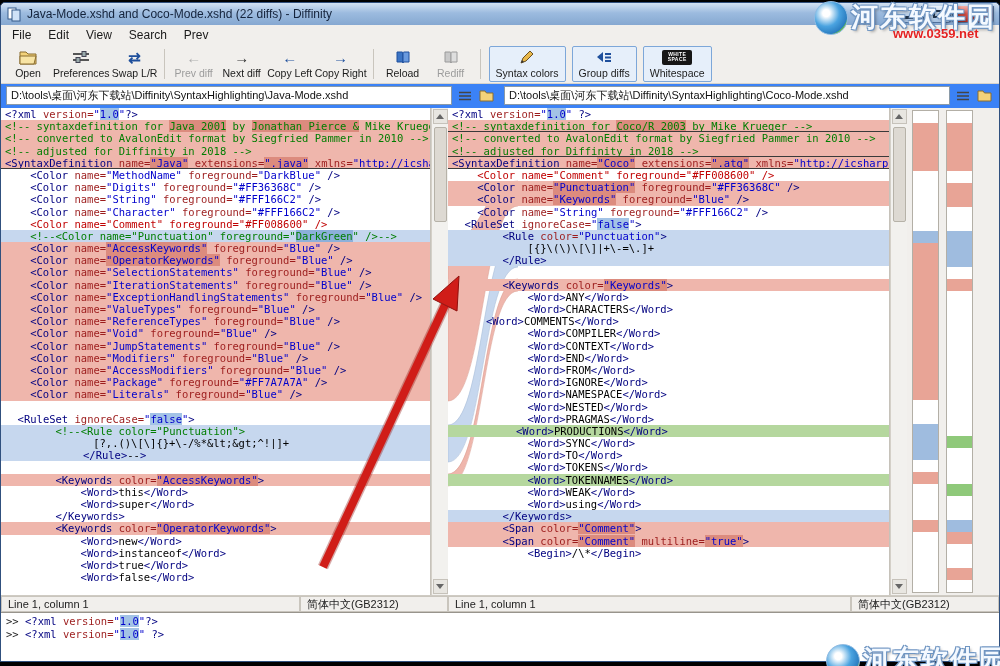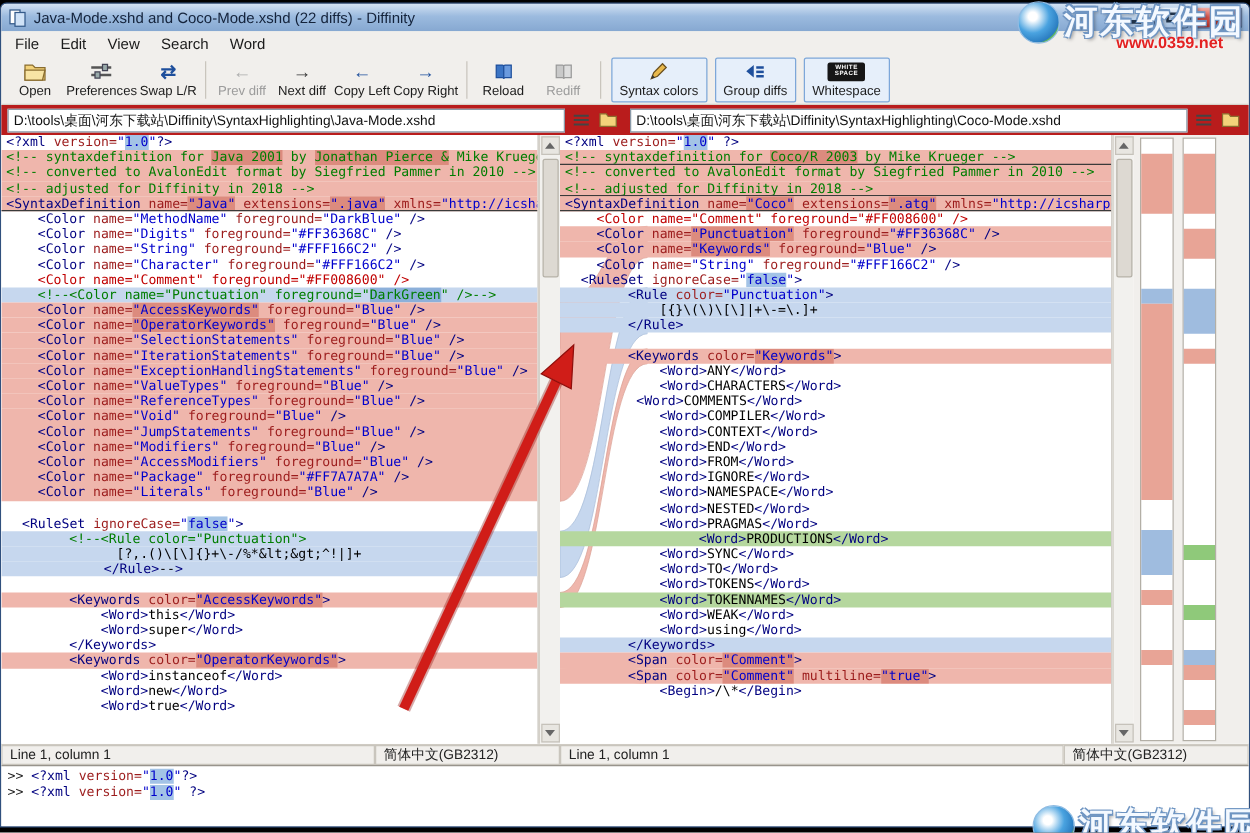--- a/index.html
+++ b/index.html
@@ -28,21 +28,21 @@
 .toolbar{height:40px;display:flex;align-items:center;background:#f1efec;border-bottom:1px solid #d7d3cb;padding:0 4px;gap:2px;flex:none}
 .tbtn{display:flex;flex-direction:column;align-items:center;justify-content:center;min-width:46px;height:37px;font-size:10.5px;color:#1c1c1c;gap:1px}
 .tbtn.disabled{color:#9c9c9c}
 .ticon{height:17px;display:flex;align-items:center;justify-content:center;font-size:15px;line-height:17px;font-weight:bold}
 .c-blue{color:#1e4f9c}.c-dark{color:#333}.c-gray{color:#aeaeae}
 .tsep{width:1px;height:30px;background:#c9c5bd;margin:0 4px}
 .ttoggle{display:flex;flex-direction:column;align-items:center;justify-content:center;min-width:62px;height:36px;font-size:10.5px;color:#1c1c1c;gap:1px;border:1px solid #7da7d9;background:#e6effa;border-radius:2px;padding:1px 6px;margin:0 2px}
 .ws-icon{width:30px;font-size:5px;line-height:5.5px;background:#161616;color:#fff;text-align:center;padding:2px 1px;border-radius:2px;letter-spacing:.4px}
 
 
-.pathbar{height:24px;display:flex;align-items:center;background:#b91c1c;padding:2px 5px;gap:8px;flex:none}
+.pathbar{height:24px;display:flex;align-items:flex-start;background:#3b82f6;padding:2px 5px;gap:8px;flex:none}
 .pathgroup{display:flex;align-items:center;gap:3px;flex:1}
 .pathinput{flex:1;height:19px;border:1px solid #8a9aa8;font-size:11px;padding:0 4px;background:#fff;color:#111;font-family:"Liberation Sans",sans-serif}
 .pathicon{width:19px;height:18px;display:flex;align-items:center;justify-content:center;border:1px solid transparent}
 
 
 .main{height:487px;display:flex;background:#fff;position:relative;flex:none}
 .pane{height:100%;display:flex;position:relative}
 .pane-left{width:447px}
 .pane-right{width:459px}
 .code{position:relative;flex:1;overflow:hidden;background:#fff;border-right:1px solid #c6c2ba}
@@ -116,21 +116,21 @@
           <div class="glyph-close"></div>
         </div>
     </div>
   </div>
 
   <div class="menubar">
     <span class="menu-item">File</span>
     <span class="menu-item">Edit</span>
     <span class="menu-item">View</span>
     <span class="menu-item">Search</span>
-    <span class="menu-item">Word</span>
+    <span class="menu-item">Prev</span>
   </div>
 
   <div class="toolbar">
     <div class="tbtn">
       <span class="ticon">
           <svg width="18" height="15" viewBox="0 0 18 15">
             <path d="M1 2h6l2 2h8v10H1z" fill="#f3d27a" stroke="#8a6d2f"></path>
             <path d="M1 6h16l-2 8H1z" fill="#f8e4a4" stroke="#8a6d2f"></path>
           </svg>
         </span>
@@ -284,23 +284,24 @@
           <div class="ln " style="padding-left:16.6px"><span class="st">&lt;RuleSet</span> <span class="sa">ignoreCase=</span><span class="sv">"<i class="hb">false</i>"</span><span class="st">&gt;</span></div>
           <div class="ln sel" style="padding-left:54.4px"><span class="sc">&lt;!--&lt;Rule color="Punctuation"&gt;</span></div>
           <div class="ln sel" style="padding-left:92.2px">[?,.()\[\]{}+\-/%*&amp;lt;&amp;gt;^!|]+</div>
           <div class="ln sel" style="padding-left:82px"><span class="st">&lt;/Rule</span><span class="st">&gt;</span>--<span class="st">&gt;</span></div>
           <div class="ln " style="padding-left:4px">&nbsp;</div>
           <div class="ln del" style="padding-left:54.4px"><span class="st">&lt;Keywords</span> <span class="sa">color=</span><span class="sv"><i class="hd">"AccessKeywords"</i></span><span class="st">&gt;</span></div>
           <div class="ln " style="padding-left:79.6px"><span class="st">&lt;Word</span><span class="st">&gt;</span>this<span class="st">&lt;/Word</span><span class="st">&gt;</span></div>
           <div class="ln " style="padding-left:79.6px"><span class="st">&lt;Word</span><span class="st">&gt;</span>super<span class="st">&lt;/Word</span><span class="st">&gt;</span></div>
           <div class="ln " style="padding-left:54.4px"><span class="st">&lt;/Keywords</span><span class="st">&gt;</span></div>
           <div class="ln del" style="padding-left:54.4px"><span class="st">&lt;Keywords</span> <span class="sa">color=</span><span class="sv"><i class="hd">"OperatorKeywords"</i></span><span class="st">&gt;</span></div>
+          <div class="ln " style="padding-left:79.6px"><span class="st">&lt;Word</span><span class="st">&gt;</span>new<span class="st">&lt;/Word</span><span class="st">&gt;</span></div>
           <div class="ln " style="padding-left:79.6px"><span class="st">&lt;Word</span><span class="st">&gt;</span>instanceof<span class="st">&lt;/Word</span><span class="st">&gt;</span></div>
-          <div class="ln " style="padding-left:79.6px"><span class="st">&lt;Word</span><span class="st">&gt;</span>new<span class="st">&lt;/Word</span><span class="st">&gt;</span></div>
           <div class="ln " style="padding-left:79.6px"><span class="st">&lt;Word</span><span class="st">&gt;</span>true<span class="st">&lt;/Word</span><span class="st">&gt;</span></div>
+          <div class="ln " style="padding-left:79.6px"><span class="st">&lt;Word</span><span class="st">&gt;</span>false<span class="st">&lt;/Word</span><span class="st">&gt;</span></div>
         </div>
       <div class="vscroll">
         <div class="sbtn">
             <div class="tri-up"></div>
           </div>
         <div class="sthumb"></div>
         <div class="sbtn bottom">
             <div class="tri-down"></div>
           </div>
       </div>
@@ -324,30 +325,30 @@
           <div class="ln del" style="padding-left:29.2px"><span class="st">&lt;Color</span> <span class="sa">name=</span><span class="sv"><i class="hd">"Keywords"</i></span> <span class="sa">foreground=</span><span class="sv">"Blue"</span> <span class="st">/&gt;</span></div>
           <div class="ln " style="padding-left:29.2px"><span class="st">&lt;Color</span> <span class="sa">name=</span><span class="sv">"String"</span> <span class="sa">foreground=</span><span class="sv">"#FFF166C2"</span> <span class="st">/&gt;</span></div>
           <div class="ln " style="padding-left:16.6px"><span class="st">&lt;RuleSet</span> <span class="sa">ignoreCase=</span><span class="sv">"<i class="hb">false</i>"</span><span class="st">&gt;</span></div>
           <div class="ln sel" style="padding-left:54.4px"><span class="st">&lt;Rule</span> <span class="sa">color=</span><span class="sv">"Punctuation"</span><span class="st">&gt;</span></div>
           <div class="ln sel" style="padding-left:79.6px">[{}\(\)\[\]|+\-=\.]+</div>
           <div class="ln sel" style="padding-left:54.4px"><span class="st">&lt;/Rule</span><span class="st">&gt;</span></div>
           <div class="ln " style="padding-left:4px">&nbsp;</div>
           <div class="ln del" style="padding-left:54.4px"><span class="st">&lt;Keywords</span> <span class="sa">color=</span><span class="sv"><i class="hd">"Keywords"</i></span><span class="st">&gt;</span></div>
           <div class="ln " style="padding-left:79.6px"><span class="st">&lt;Word</span><span class="st">&gt;</span>ANY<span class="st">&lt;/Word</span><span class="st">&gt;</span></div>
           <div class="ln " style="padding-left:79.6px"><span class="st">&lt;Word</span><span class="st">&gt;</span>CHARACTERS<span class="st">&lt;/Word</span><span class="st">&gt;</span></div>
-          <div class="ln " style="padding-left:61px"><span class="st">&lt;Word</span><span class="st">&gt;</span>COMMENTS<span class="st">&lt;/Word</span><span class="st">&gt;</span></div>
+          <div class="ln " style="padding-left:38px"><span class="st">&lt;Word</span><span class="st">&gt;</span>COMMENTS<span class="st">&lt;/Word</span><span class="st">&gt;</span></div>
           <div class="ln " style="padding-left:79.6px"><span class="st">&lt;Word</span><span class="st">&gt;</span>COMPILER<span class="st">&lt;/Word</span><span class="st">&gt;</span></div>
           <div class="ln " style="padding-left:79.6px"><span class="st">&lt;Word</span><span class="st">&gt;</span>CONTEXT<span class="st">&lt;/Word</span><span class="st">&gt;</span></div>
           <div class="ln " style="padding-left:79.6px"><span class="st">&lt;Word</span><span class="st">&gt;</span>END<span class="st">&lt;/Word</span><span class="st">&gt;</span></div>
           <div class="ln " style="padding-left:79.6px"><span class="st">&lt;Word</span><span class="st">&gt;</span>FROM<span class="st">&lt;/Word</span><span class="st">&gt;</span></div>
           <div class="ln " style="padding-left:79.6px"><span class="st">&lt;Word</span><span class="st">&gt;</span>IGNORE<span class="st">&lt;/Word</span><span class="st">&gt;</span></div>
           <div class="ln " style="padding-left:79.6px"><span class="st">&lt;Word</span><span class="st">&gt;</span>NAMESPACE<span class="st">&lt;/Word</span><span class="st">&gt;</span></div>
           <div class="ln " style="padding-left:79.6px"><span class="st">&lt;Word</span><span class="st">&gt;</span>NESTED<span class="st">&lt;/Word</span><span class="st">&gt;</span></div>
           <div class="ln " style="padding-left:79.6px"><span class="st">&lt;Word</span><span class="st">&gt;</span>PRAGMAS<span class="st">&lt;/Word</span><span class="st">&gt;</span></div>
-          <div class="ln ins" style="padding-left:111px"><span class="st">&lt;Word</span><span class="st">&gt;</span>PRODUCTIONS<span class="st">&lt;/Word</span><span class="st">&gt;</span></div>
+          <div class="ln ins" style="padding-left:68px"><span class="st">&lt;Word</span><span class="st">&gt;</span>PRODUCTIONS<span class="st">&lt;/Word</span><span class="st">&gt;</span></div>
           <div class="ln " style="padding-left:79.6px"><span class="st">&lt;Word</span><span class="st">&gt;</span>SYNC<span class="st">&lt;/Word</span><span class="st">&gt;</span></div>
           <div class="ln " style="padding-left:79.6px"><span class="st">&lt;Word</span><span class="st">&gt;</span>TO<span class="st">&lt;/Word</span><span class="st">&gt;</span></div>
           <div class="ln " style="padding-left:79.6px"><span class="st">&lt;Word</span><span class="st">&gt;</span>TOKENS<span class="st">&lt;/Word</span><span class="st">&gt;</span></div>
           <div class="ln ins" style="padding-left:79.6px"><span class="st">&lt;Word</span><span class="st">&gt;</span>TOKENNAMES<span class="st">&lt;/Word</span><span class="st">&gt;</span></div>
           <div class="ln " style="padding-left:79.6px"><span class="st">&lt;Word</span><span class="st">&gt;</span>WEAK<span class="st">&lt;/Word</span><span class="st">&gt;</span></div>
           <div class="ln " style="padding-left:79.6px"><span class="st">&lt;Word</span><span class="st">&gt;</span>using<span class="st">&lt;/Word</span><span class="st">&gt;</span></div>
           <div class="ln sel" style="padding-left:54.4px"><span class="st">&lt;/Keywords</span><span class="st">&gt;</span></div>
           <div class="ln del" style="padding-left:54.4px"><span class="st">&lt;Span</span> <span class="sa">color=</span><span class="sv"><i class="hd">"Comment"</i></span><span class="st">&gt;</span></div>
           <div class="ln del" style="padding-left:54.4px"><span class="st">&lt;Span</span> <span class="sa">color=</span><span class="sv"><i class="hd">"Comment"</i></span> <span class="sa">multiline=</span><span class="sv"><i class="hd">"true"</i></span><span class="st">&gt;</span></div>
           <div class="ln " style="padding-left:79.6px"><span class="st">&lt;Begin</span><span class="st">&gt;</span>/\*<span class="st">&lt;/Begin</span><span class="st">&gt;</span></div>

